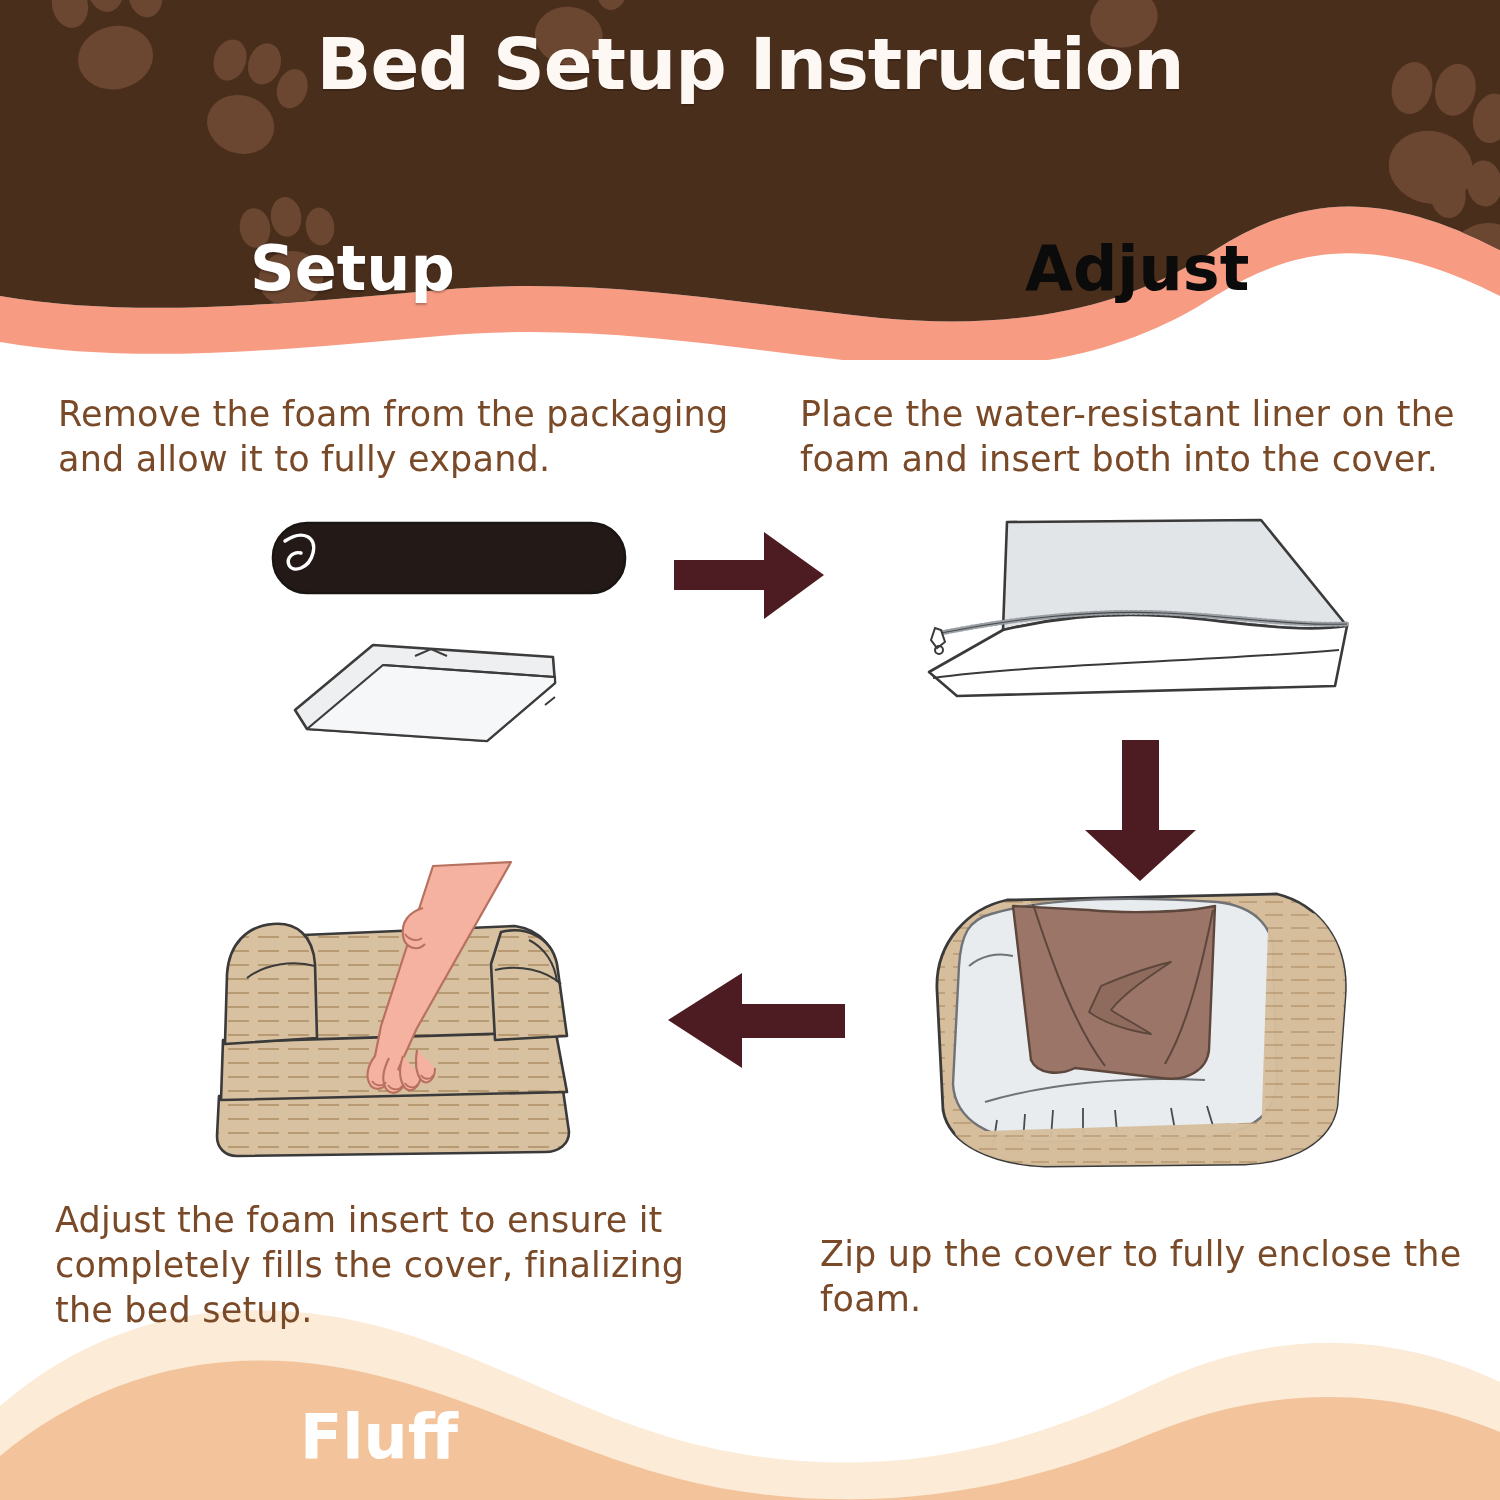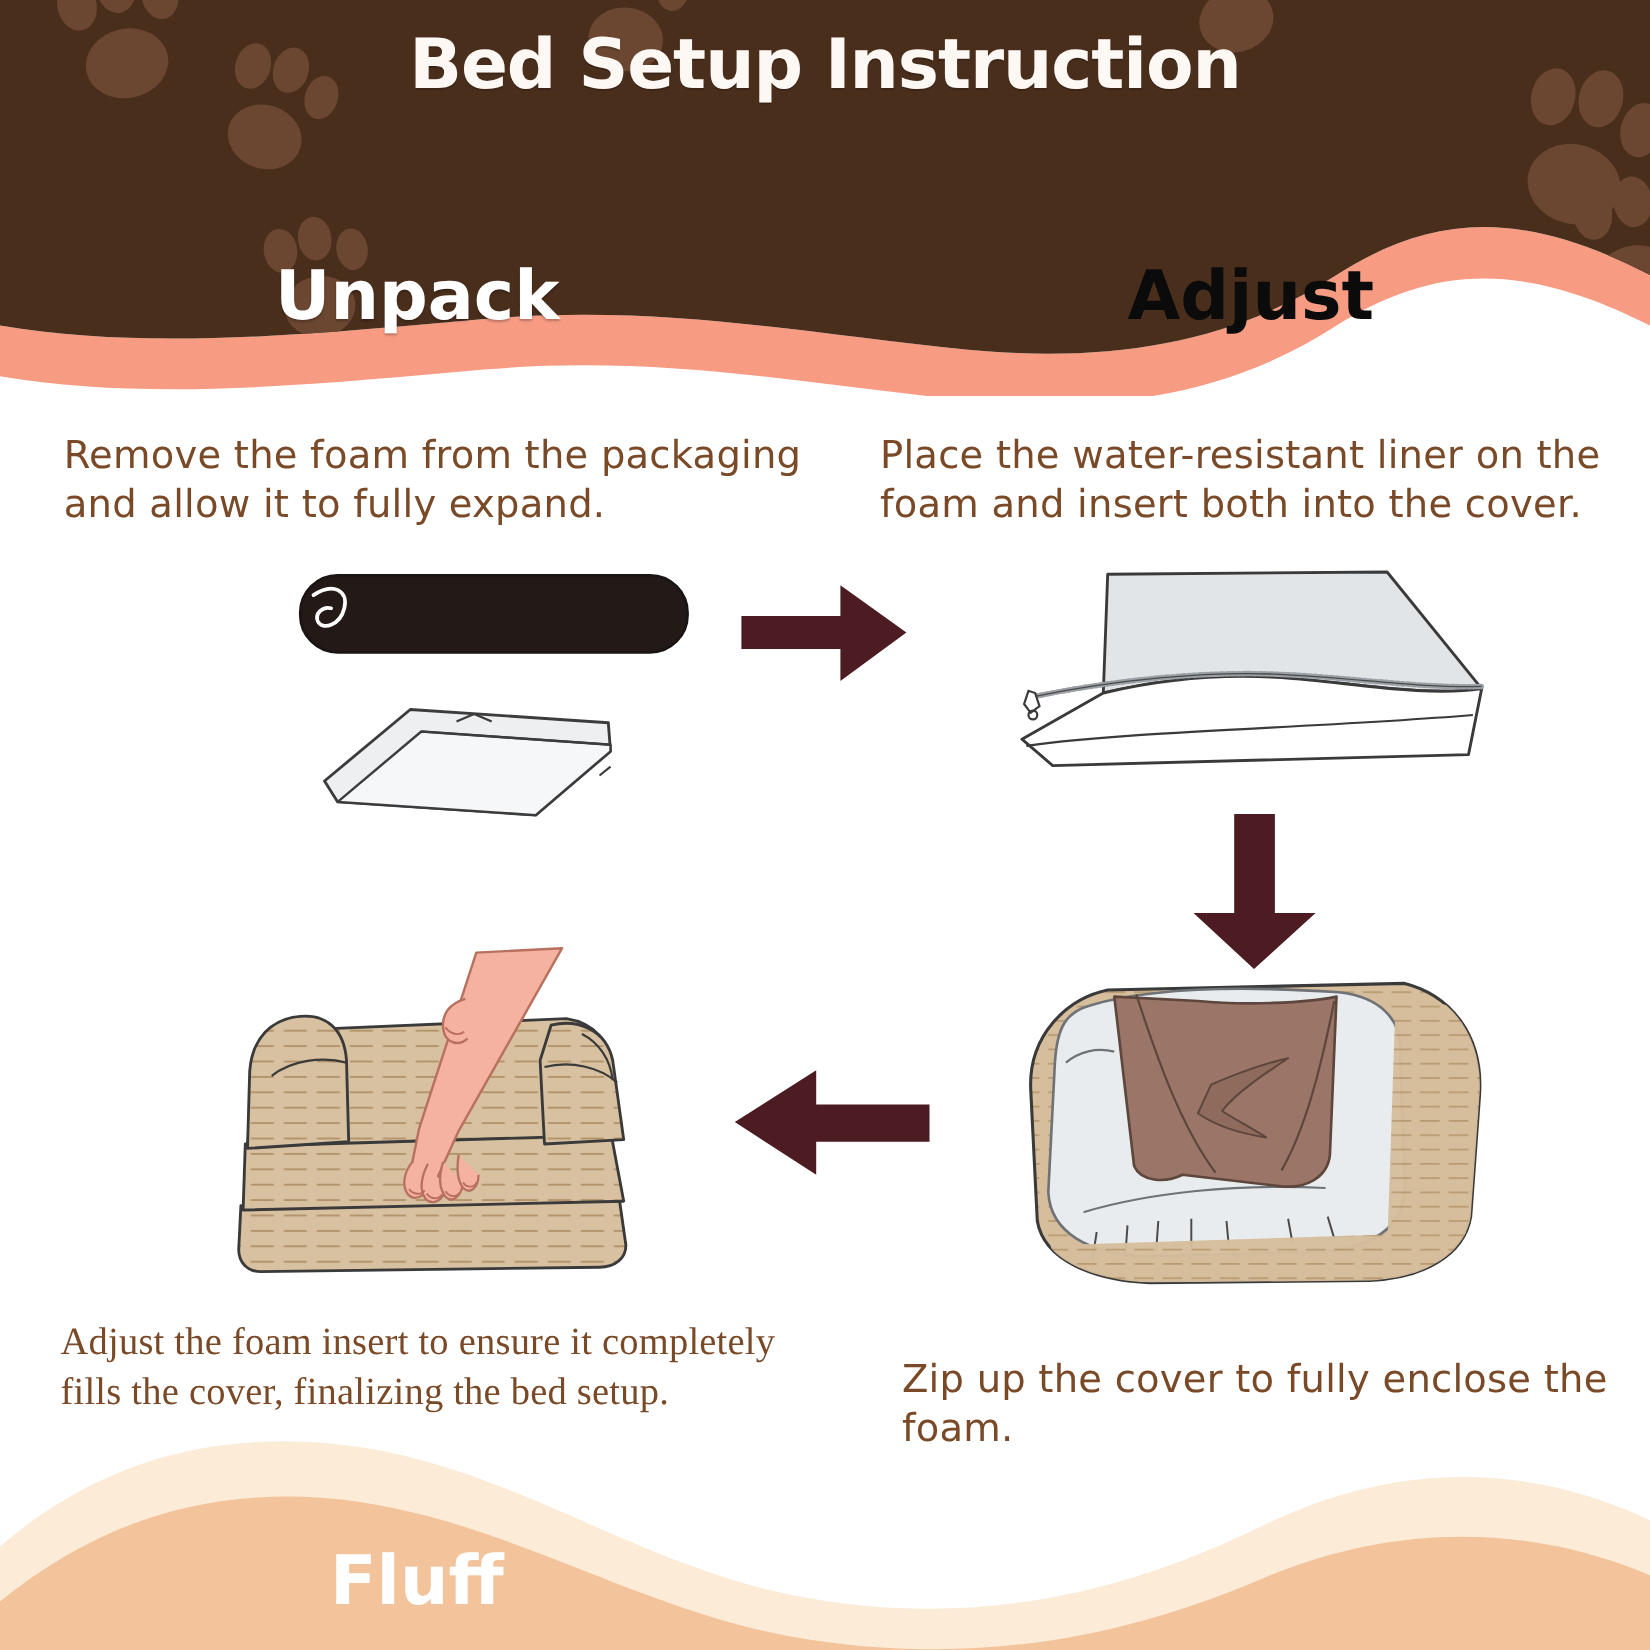--- a/index.html
+++ b/index.html
@@ -20,21 +20,21 @@
     position:absolute; left:0; top:0; width:1500px; height:360px;
     overflow:hidden; z-index:2;
   }
   .header-svg{ position:absolute; left:0; top:0; }
 
   .poster-title{
     position:absolute; left:0; top:22px; width:1500px;
     text-align:center;
     font-family:"DejaVu Sans", sans-serif;
     font-weight:bold;
-    font-size:63px;
+    font-size:72px;
     letter-spacing:-1px;
     color:#fdf8f3;
     z-index:6;
     text-shadow:0 2px 0 rgba(0,0,0,.18);
   }
   .step-label{
     position:absolute;
     font-family:"DejaVu Sans", sans-serif;
     font-weight:bold;
     font-size:62px;
@@ -59,21 +59,21 @@
     text-align:left;
     font-family:"DejaVu Sans", sans-serif;
     font-size:35px;
     line-height:1.28;
     color:#7a4a28;
     letter-spacing:.2px;
     z-index:4;
   }
   .cap-unpack{ left:58px;  top:392px;  width:700px; }
   .cap-insert{ left:800px; top:392px;  width:690px; }
-  .cap-fluff { left:55px;  top:1198px; width:690px;font-family:Liberation Serif, serif; }
+  .cap-fluff { left:55px;  top:1198px; width:690px; }
   .cap-zipup { left:820px; top:1232px; width:660px; }
 
   
   .art{ position:absolute; z-index:3; }
   .art-roll   { left:255px; top:505px;  width:400px; height:250px; }
   .art-cover  { left:895px; top:500px;  width:460px; height:235px; }
   .art-bed    { left:195px; top:860px;  width:430px; height:320px; }
   .art-zip    { left:925px; top:870px;  width:440px; height:320px; }
 
   .arrow{ position:absolute; z-index:3; }
@@ -162,21 +162,21 @@
           <ellipse cx="34" cy="-7" rx="16" ry="21"></ellipse>
           <ellipse cx="68" cy="8" rx="15" ry="20"></ellipse>
           <ellipse cx="30" cy="58" rx="34" ry="29"></ellipse>
         </g>
       </g>
     </svg>
   </div>
 
   <h1 class="poster-title">Bed Setup Instruction</h1>
 
-  <div class="step-label label-unpack">Unpack</div>
+  <div class="step-label label-unpack">Setup</div>
   <div class="step-label label-insert">Adjust</div>
 
   <div class="caption cap-unpack">Remove the foam from the packaging and allow it to fully expand.</div>
   <div class="caption cap-insert">Place the water-resistant liner on the foam and insert both into the cover.</div>
   <div class="caption cap-fluff">Adjust the foam insert to ensure it completely fills the cover, finalizing the bed setup.</div>
   <div class="caption cap-zipup">Zip up the cover to fully enclose the foam.</div>
 
   <svg class="art art-roll" viewBox="0 0 400 250">
 
     <g>

